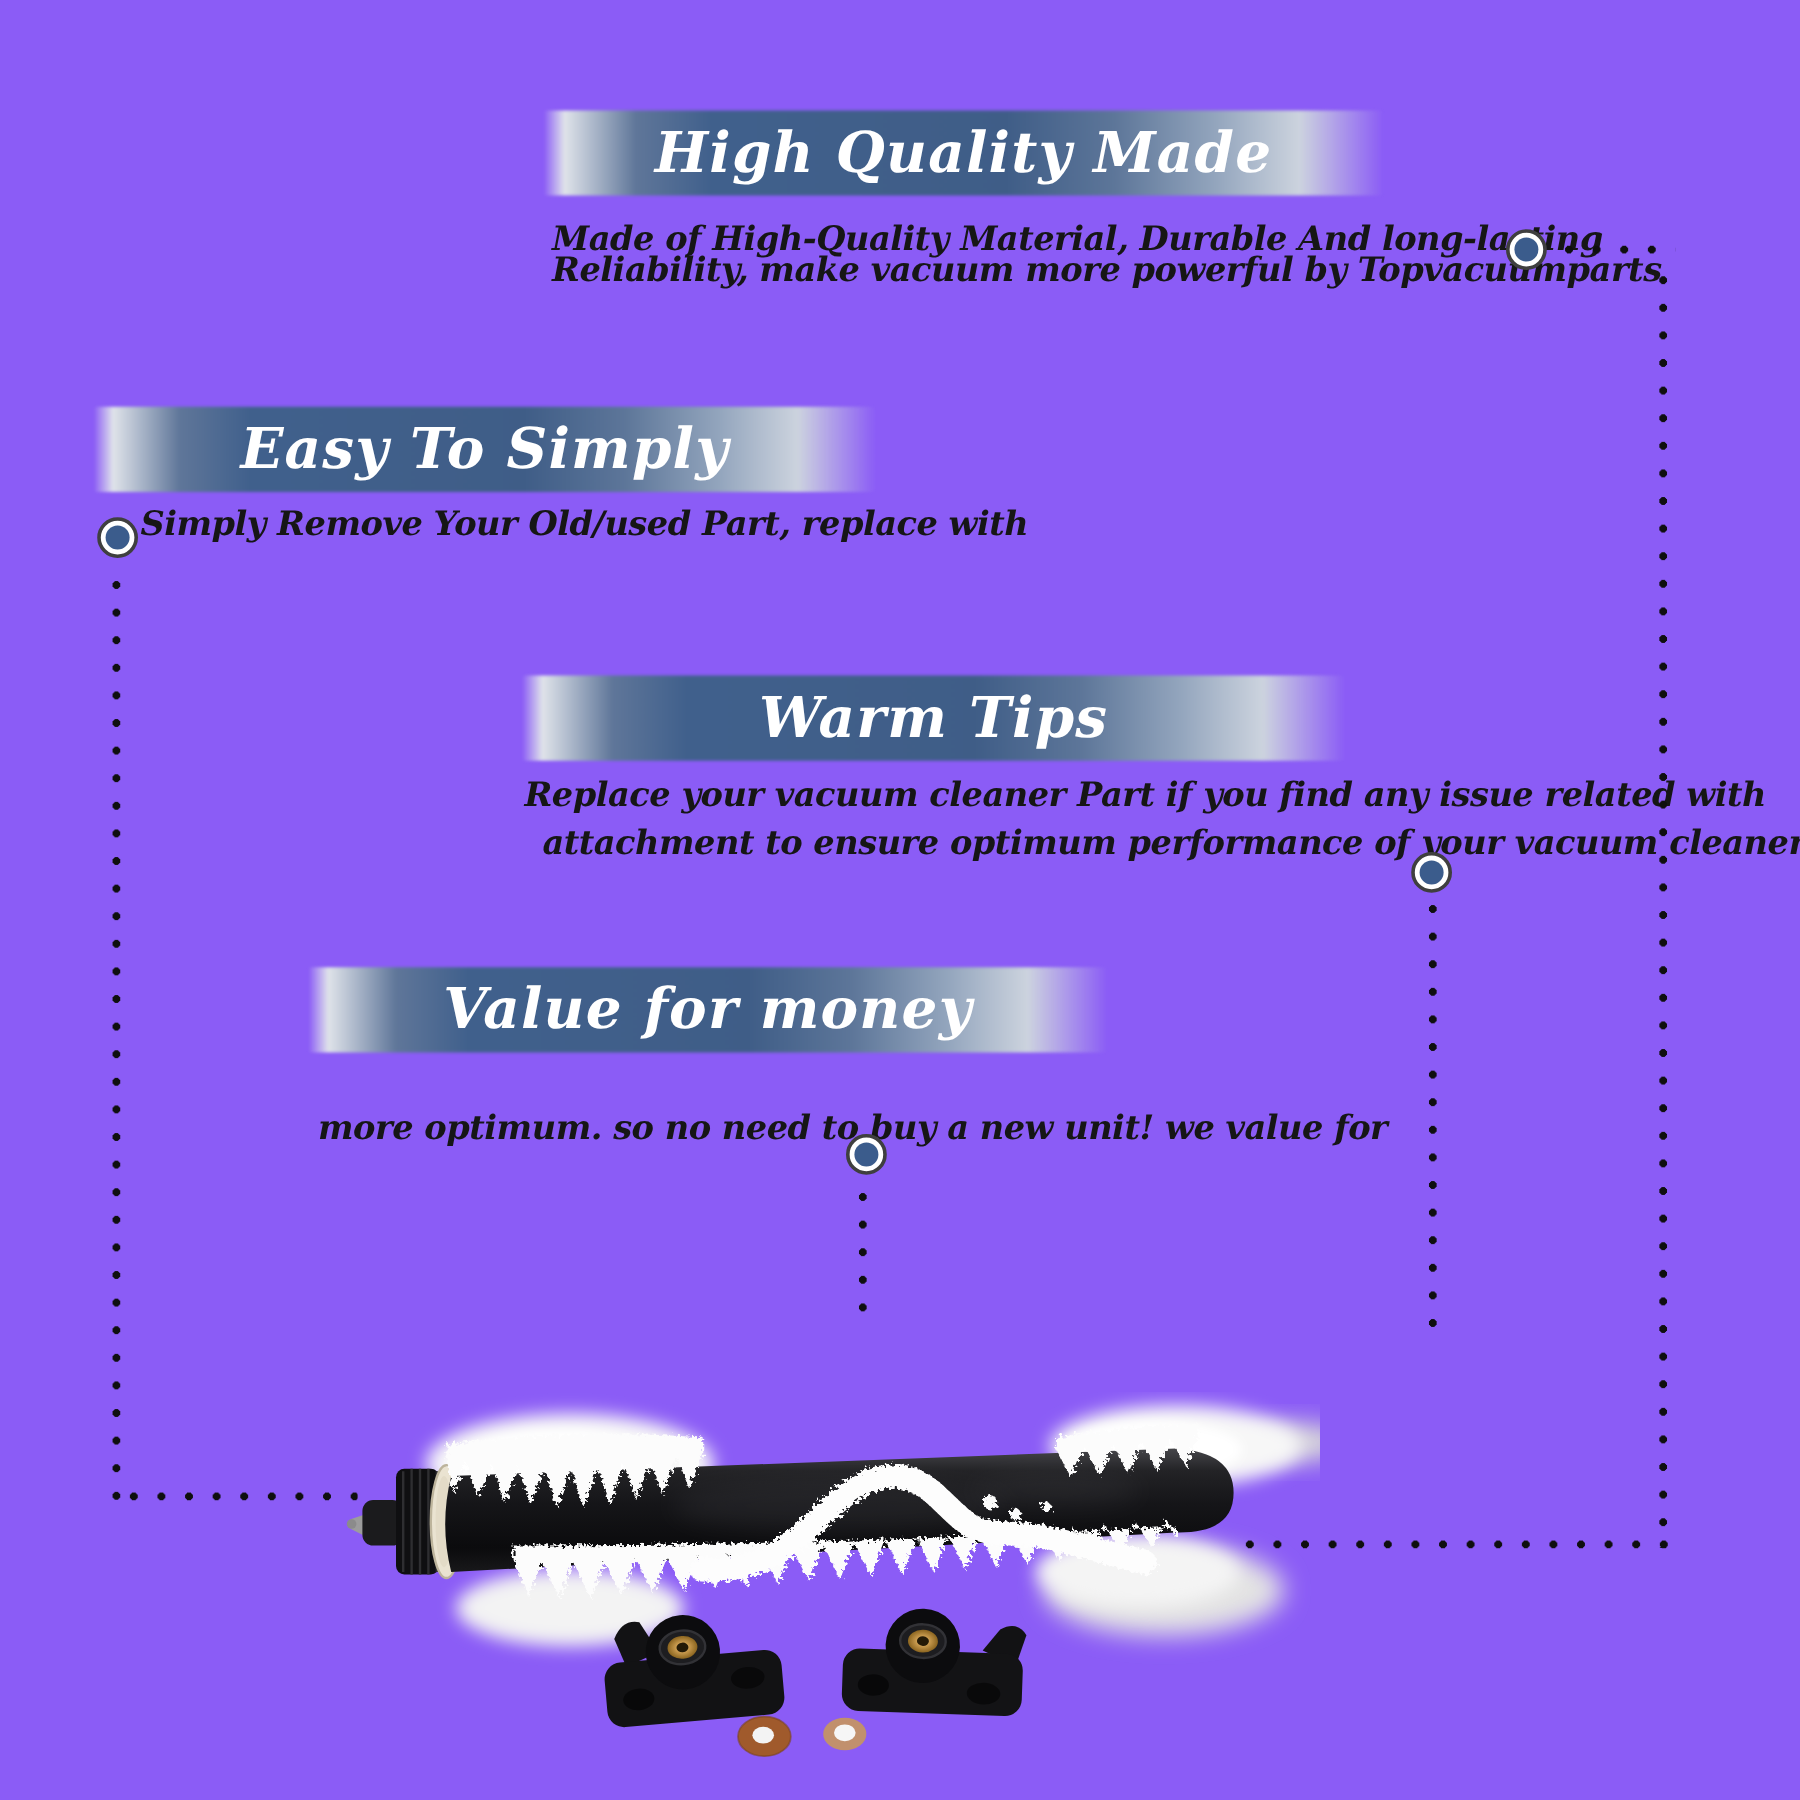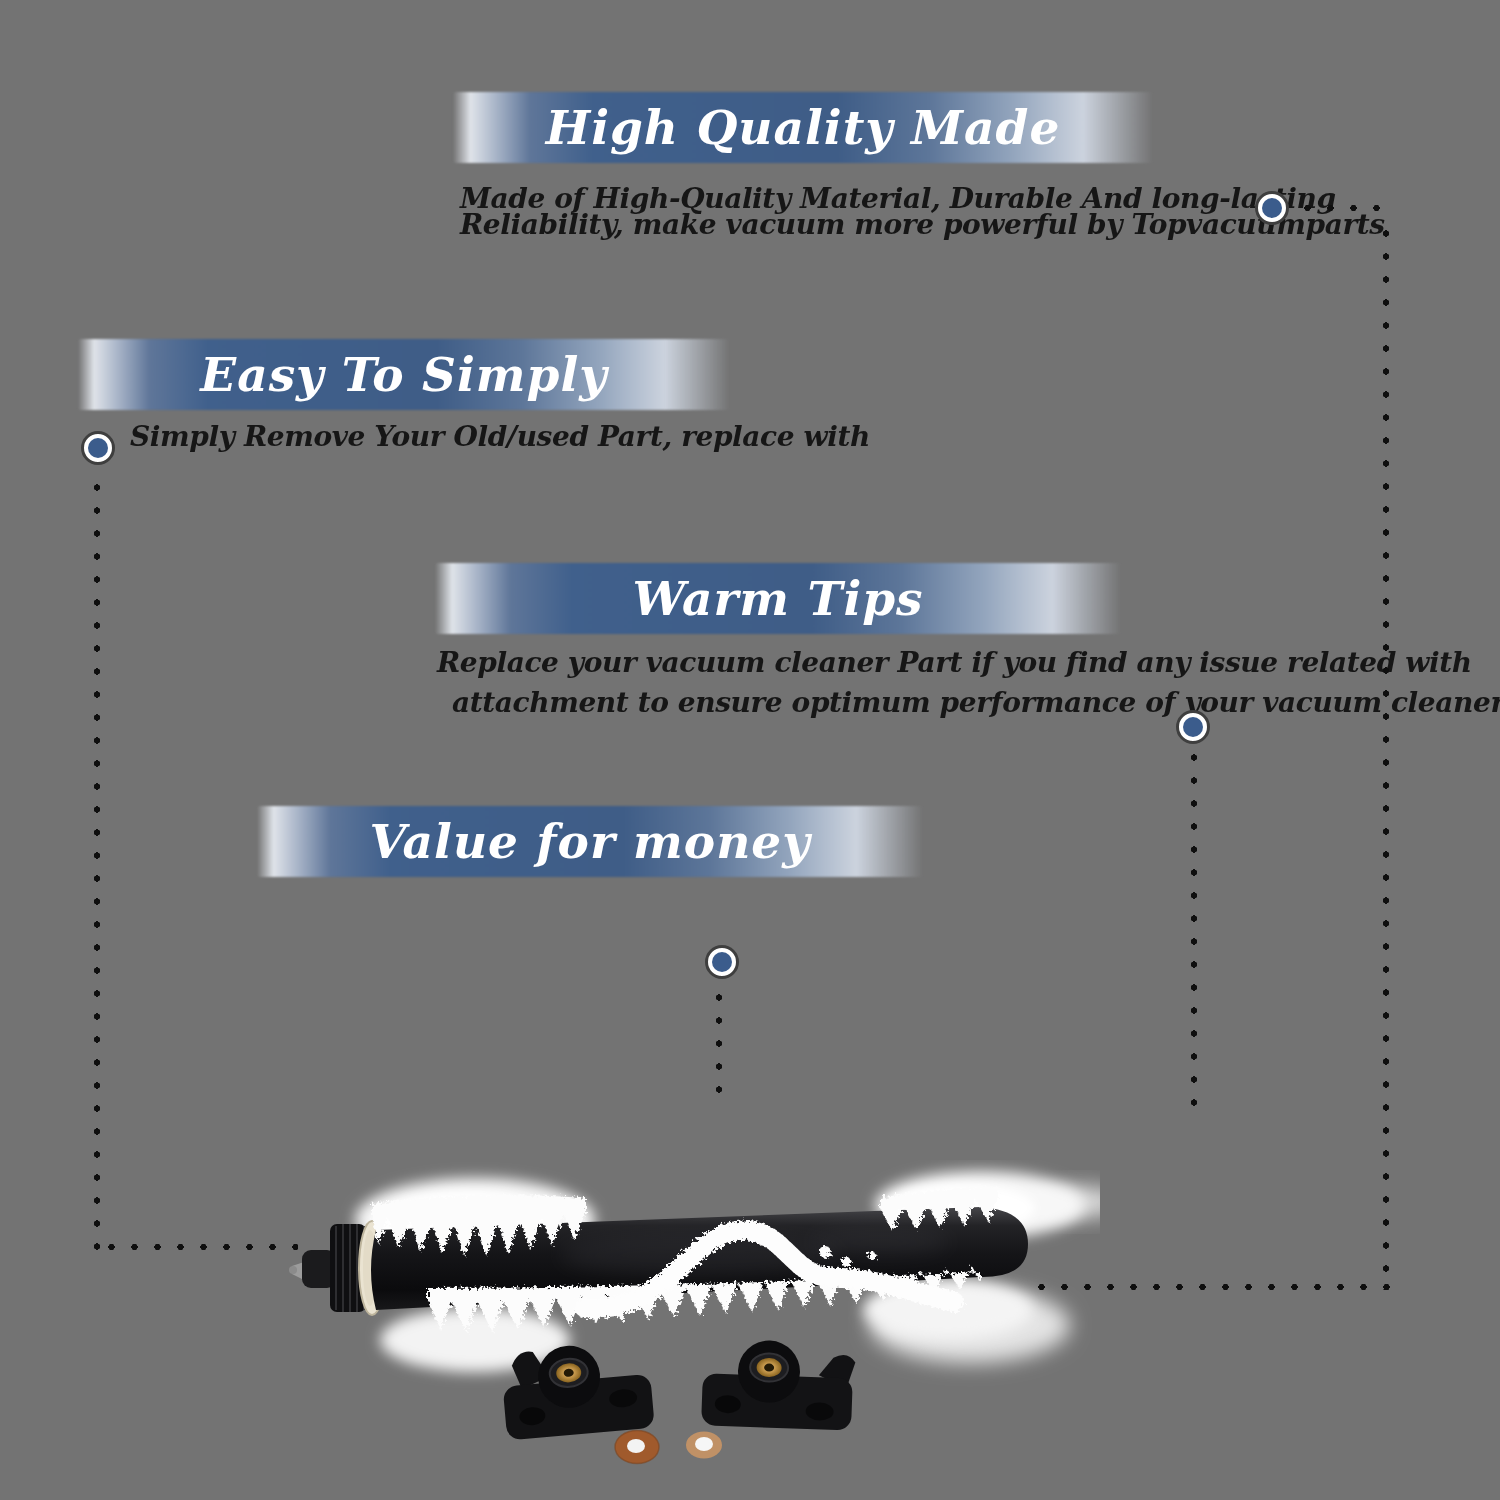--- a/index.html
+++ b/index.html
@@ -1,17 +1,17 @@
 <!DOCTYPE html>
 <html><head>
 <meta charset="utf-8">
 <style>
   html,body{margin:0;padding:0;background:#ffffff;}
   .canvas{
-    position:relative;width:1500px;height:1500px;background:#737373;
+    position:relative;width:1500px;height:1500px;background:#8b5cf6;
     overflow:hidden;font-family:"DejaVu Serif",serif;
     --accent:#3b5c8c;--banner-blue:#3f5d87;--ink:#161616;--dot:#0f0f0f;--ring:#3f3f3f;
   }
   .banner{position:absolute;height:71px;}
   .banner .grad{
     position:absolute;inset:0;filter:blur(1.2px);border-radius:2px;
     background:linear-gradient(90deg,
       rgba(255,255,255,0) 0%,#dfe3e9 2.5%,#aab6c9 6%,#5f7699 11%,
       #40608c 20%,var(--banner-blue) 55%,#5d7699 68%,#93a5bd 80%,
       #ccd3de 90%,rgba(255,255,255,0) 100%);
@@ -47,33 +47,34 @@
     <div class="grad"></div>
     <h2>High Quality Made</h2>
   </div>
   <div class="body-line" style="left:460px;top:182px;">Made of  High-Quality Material, Durable And long-lasting</div>
   <div class="body-line" style="left:460px;top:208px;">Reliability,  make vacuum more powerful by Topvacuumparts</div>
 
   <div class="banner" style="left:78px;top:339px;width:652px;">
     <div class="grad"></div>
     <h2>Easy To Simply</h2>
   </div>
-  <div class="body-line" style="left:130px;top:420px;">Simply Remove Your Old/used Part, replace with</div>
+  <div class="body-line" style="left:117px;top:420px;">Simply Remove Your Old/used Part, replace with</div>
 
   <div class="banner" style="left:435px;top:563px;width:686px;">
     <div class="grad"></div>
     <h2>Warm Tips</h2>
   </div>
   <div class="body-line" style="left:437px;top:646px;">Replace your vacuum cleaner Part if you find any issue related with</div>
   <div class="body-line" style="left:452px;top:686px;">attachment to ensure optimum performance of your vacuum cleaner.</div>
 
   <div class="banner" style="left:257px;top:806px;width:666px;">
     <div class="grad"></div>
     <h2>Value for money</h2>
   </div>
+  <div class="body-line" style="left:265px;top:923px;">more optimum. so no need to buy a new unit! we value for</div>
 
   <div class="marker" style="left:1255px;top:191px;"></div>
   <div class="marker" style="left:81px;top:431px;"></div>
   <div class="marker" style="left:1176px;top:710px;"></div>
   <div class="marker" style="left:705px;top:945px;"></div>
 
   <div class="dl dl-h" style="left:1296px;top:204px;width:100px;"></div>
   <div class="dl dl-v" style="left:1382px;top:222px;height:1068px;"></div>
   <div class="dl dl-h" style="left:1030px;top:1283px;width:364px;"></div>
   <div class="dl dl-v" style="left:93px;top:476px;height:776px;"></div>

